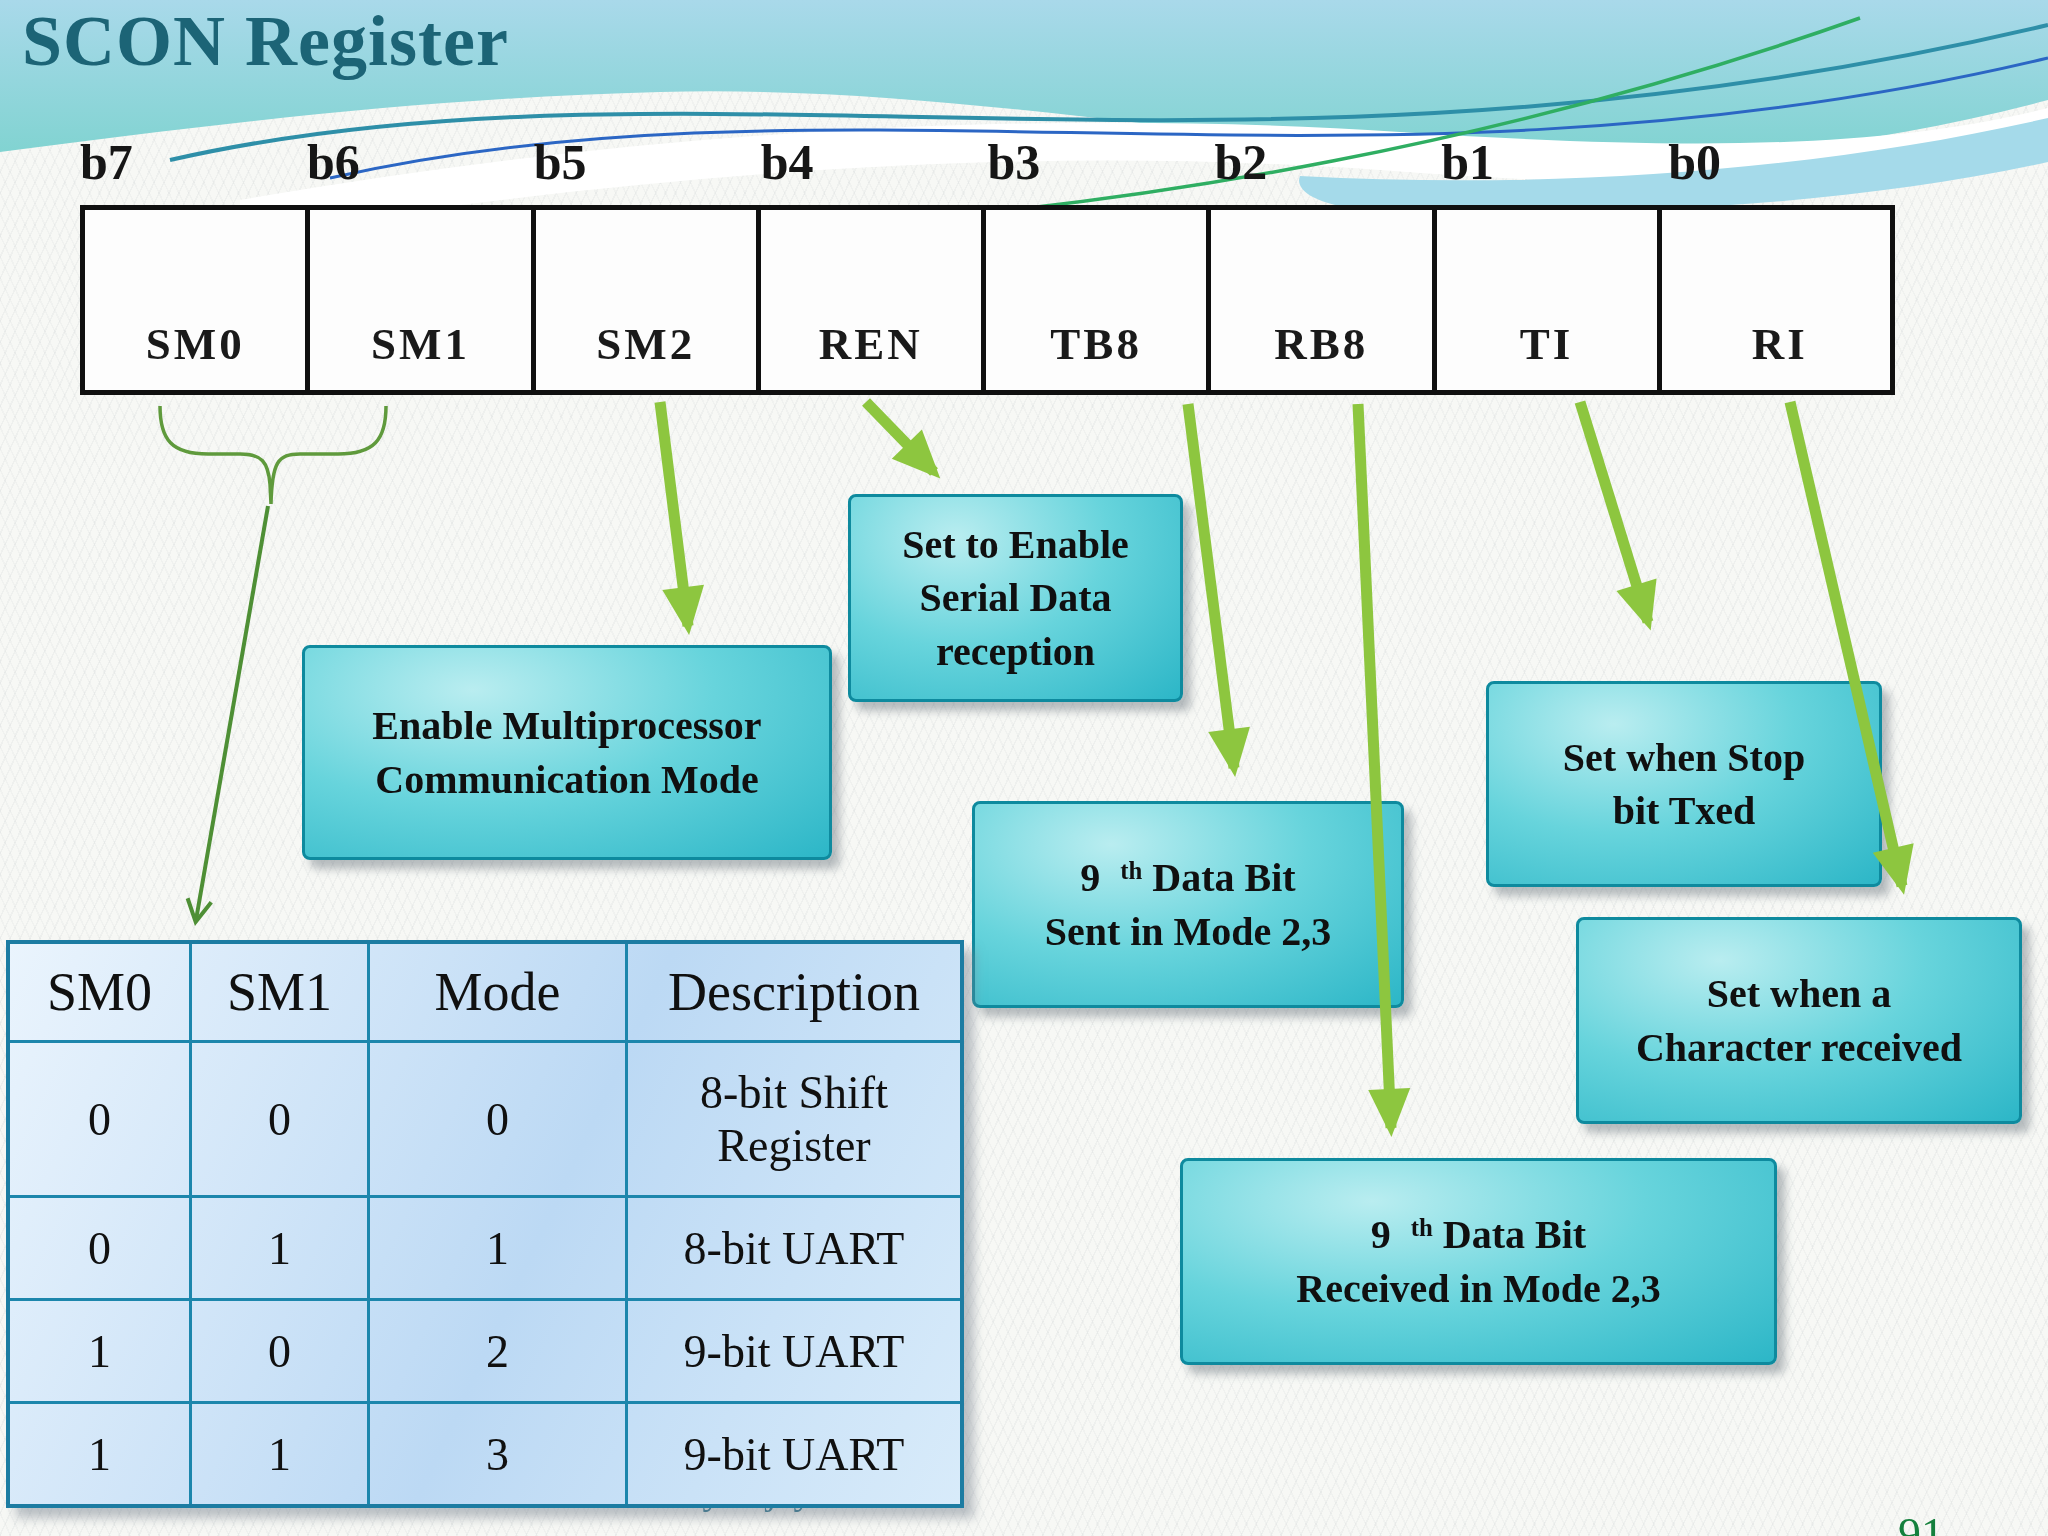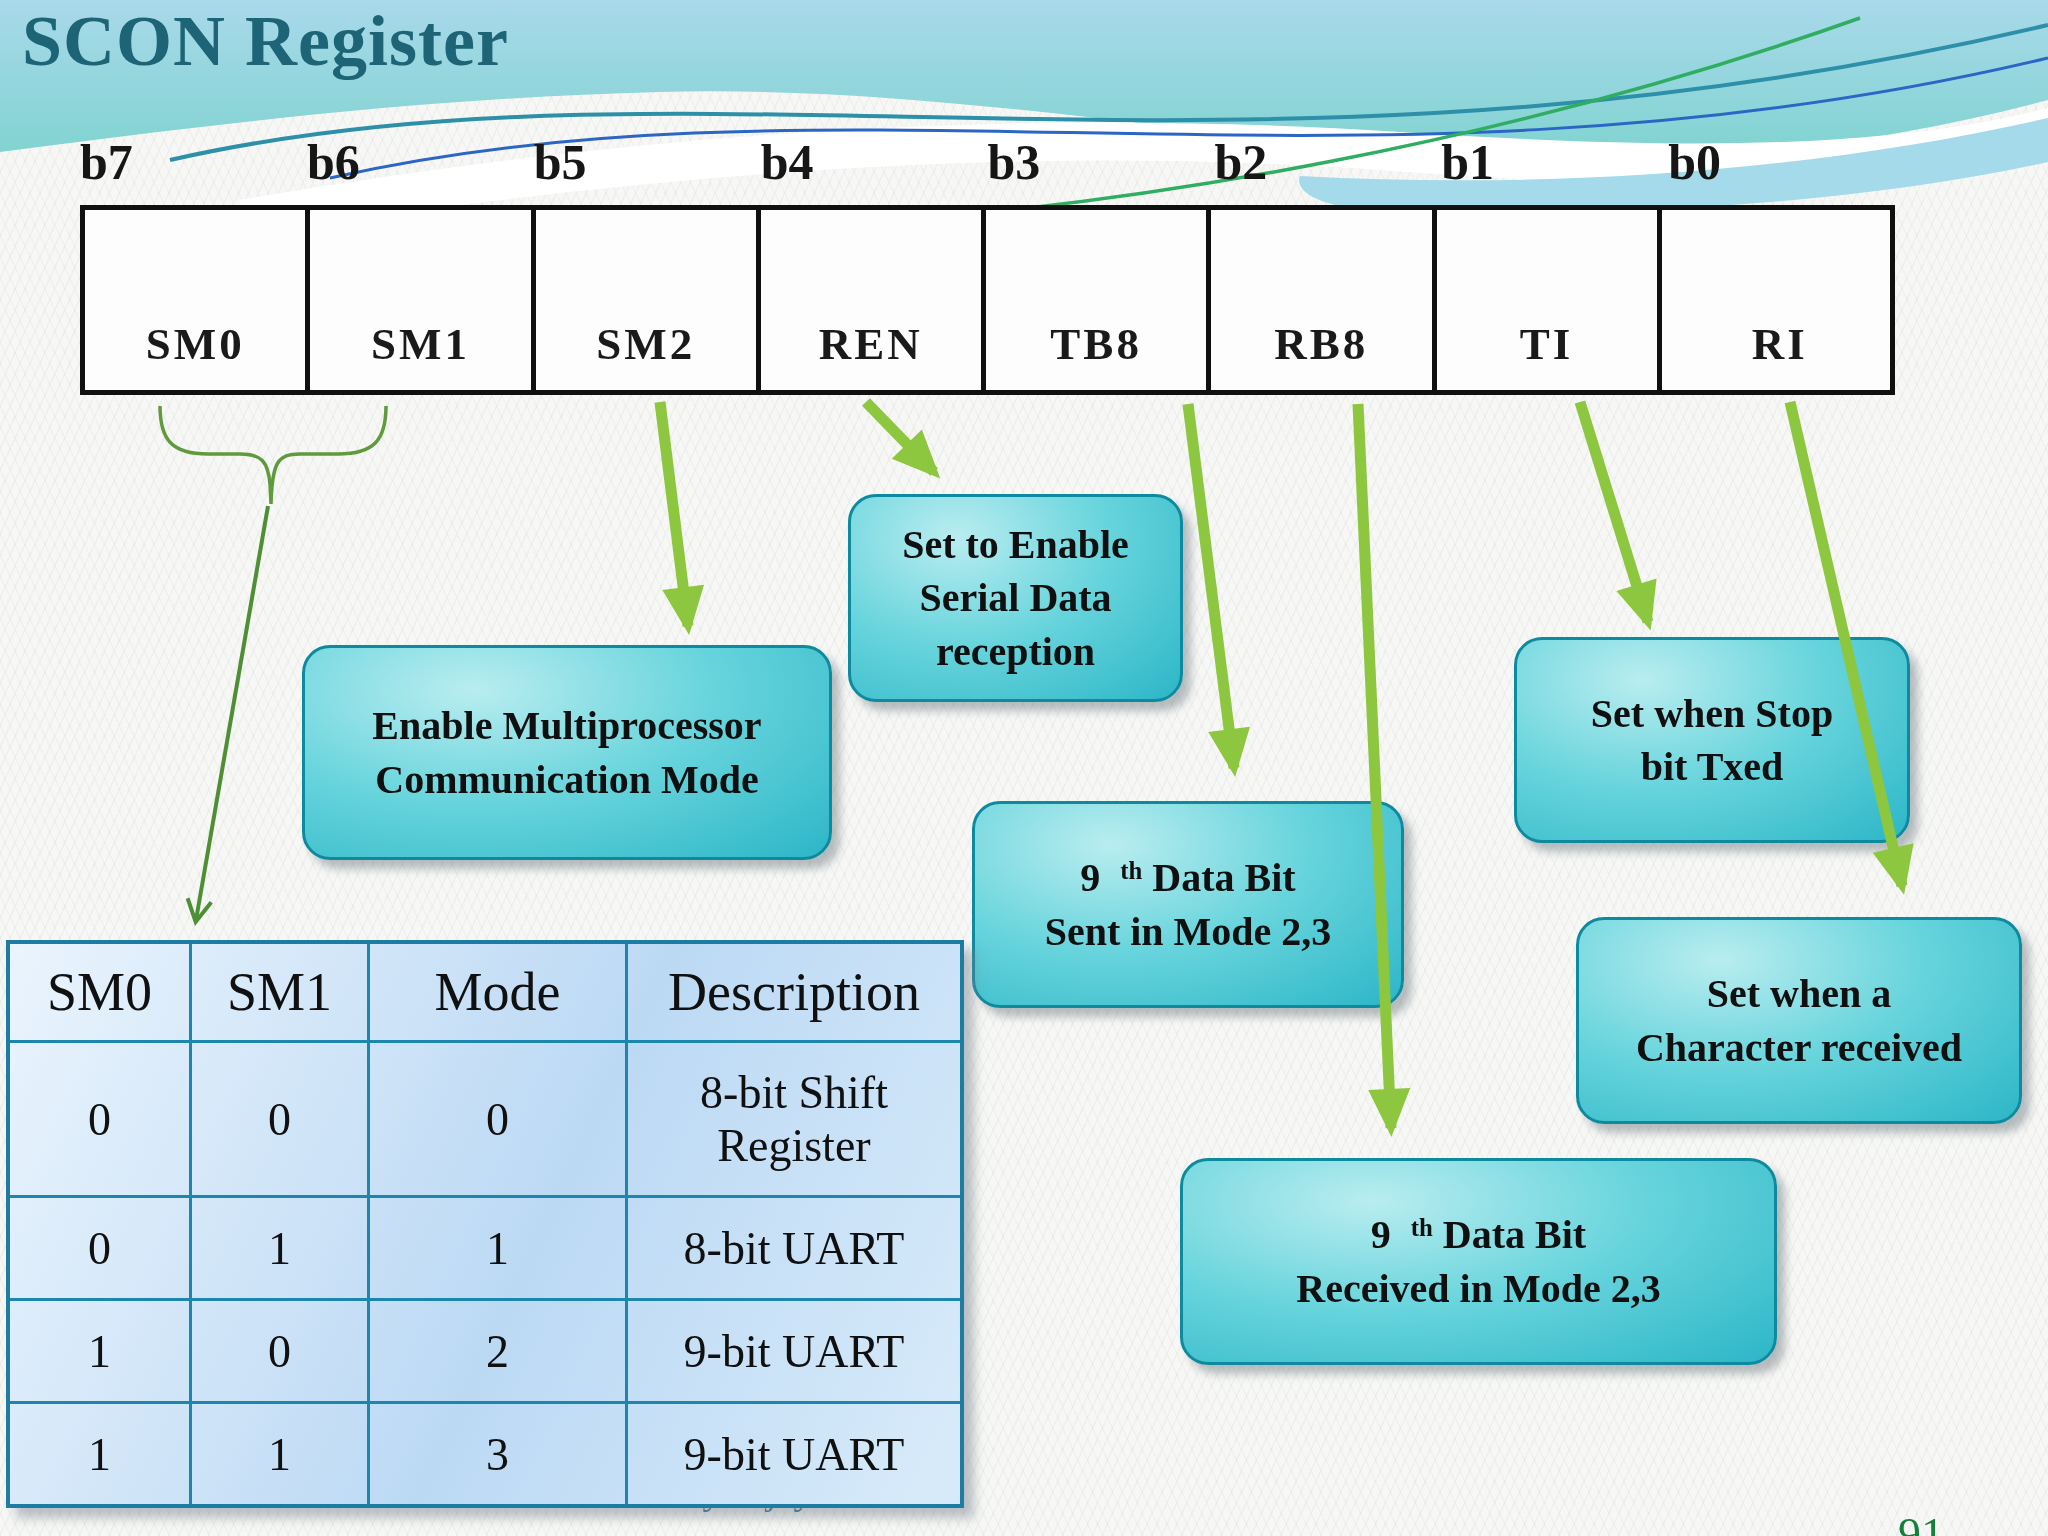--- a/index.html
+++ b/index.html
@@ -18,29 +18,29 @@
   
   .register{position:absolute;left:80px;top:205px;width:1815px;height:190px;display:flex;
     border:5px solid #101010;background:#fdfdfd;box-sizing:border-box;z-index:3;}
   .regcell{flex:1;display:flex;align-items:flex-end;justify-content:center;
     border-right:5px solid #101010;box-sizing:border-box;padding-bottom:20px;}
   .regcell:last-child{border-right:none;margin-left:8px;}
   .regcell span{font-size:45px;font-weight:700;letter-spacing:3px;color:#1a1a1a;}
   
   .connector-svg{position:absolute;left:0;top:0;z-index:4;pointer-events:none;}
   
-  .callout{position:absolute;z-index:3;border:3px solid #0e8a9e;border-radius:28px;
+  .callout{position:absolute;z-index:3;border:3px solid #0e8a9e;border-radius:8px;
     background:radial-gradient(ellipse at 32% 20%, #b9edf0 0%, #67d4dc 48%, #2cb6c7 100%);
     box-shadow:8px 9px 9px rgba(105,115,125,.45);
     display:flex;flex-direction:column;align-items:center;justify-content:center;
     text-align:center;color:#101010;font-weight:700;font-size:40px;line-height:1.33;box-sizing:border-box;}
   .co-sm2{left:302px;top:645px;width:530px;height:215px;}
   .co-ren{left:848px;top:494px;width:335px;height:208px;}
   .co-tb8{left:972px;top:801px;width:432px;height:207px;}
-  .co-ti{left:1486px;top:637px;width:396px;height:206px;margin-left:28px;}
+  .co-ti{left:1486px;top:681px;width:396px;height:206px;}
   .co-ri{left:1576px;top:917px;width:446px;height:207px;}
   .co-rb8{left:1180px;top:1158px;width:597px;height:207px;}
   .sup{font-size:.62em;position:relative;top:-.5em;margin-left:20px;}
   
   .mode-table{position:absolute;left:6px;top:940px;width:958px;z-index:3;box-sizing:border-box;
     border:4px solid #1c7ca2;background:linear-gradient(115deg,#eaf4fd 0%,#bcd9f4 55%,#d8ebfa 100%);
     box-shadow:10px 10px 10px rgba(125,135,148,.5);}
   .trow{display:grid;grid-template-columns:182px 178px 258px 1fr;border-bottom:3px solid #1c86ac;}
   .trow:last-child{border-bottom:none;}
   .tcell{display:flex;align-items:center;justify-content:center;text-align:center;

